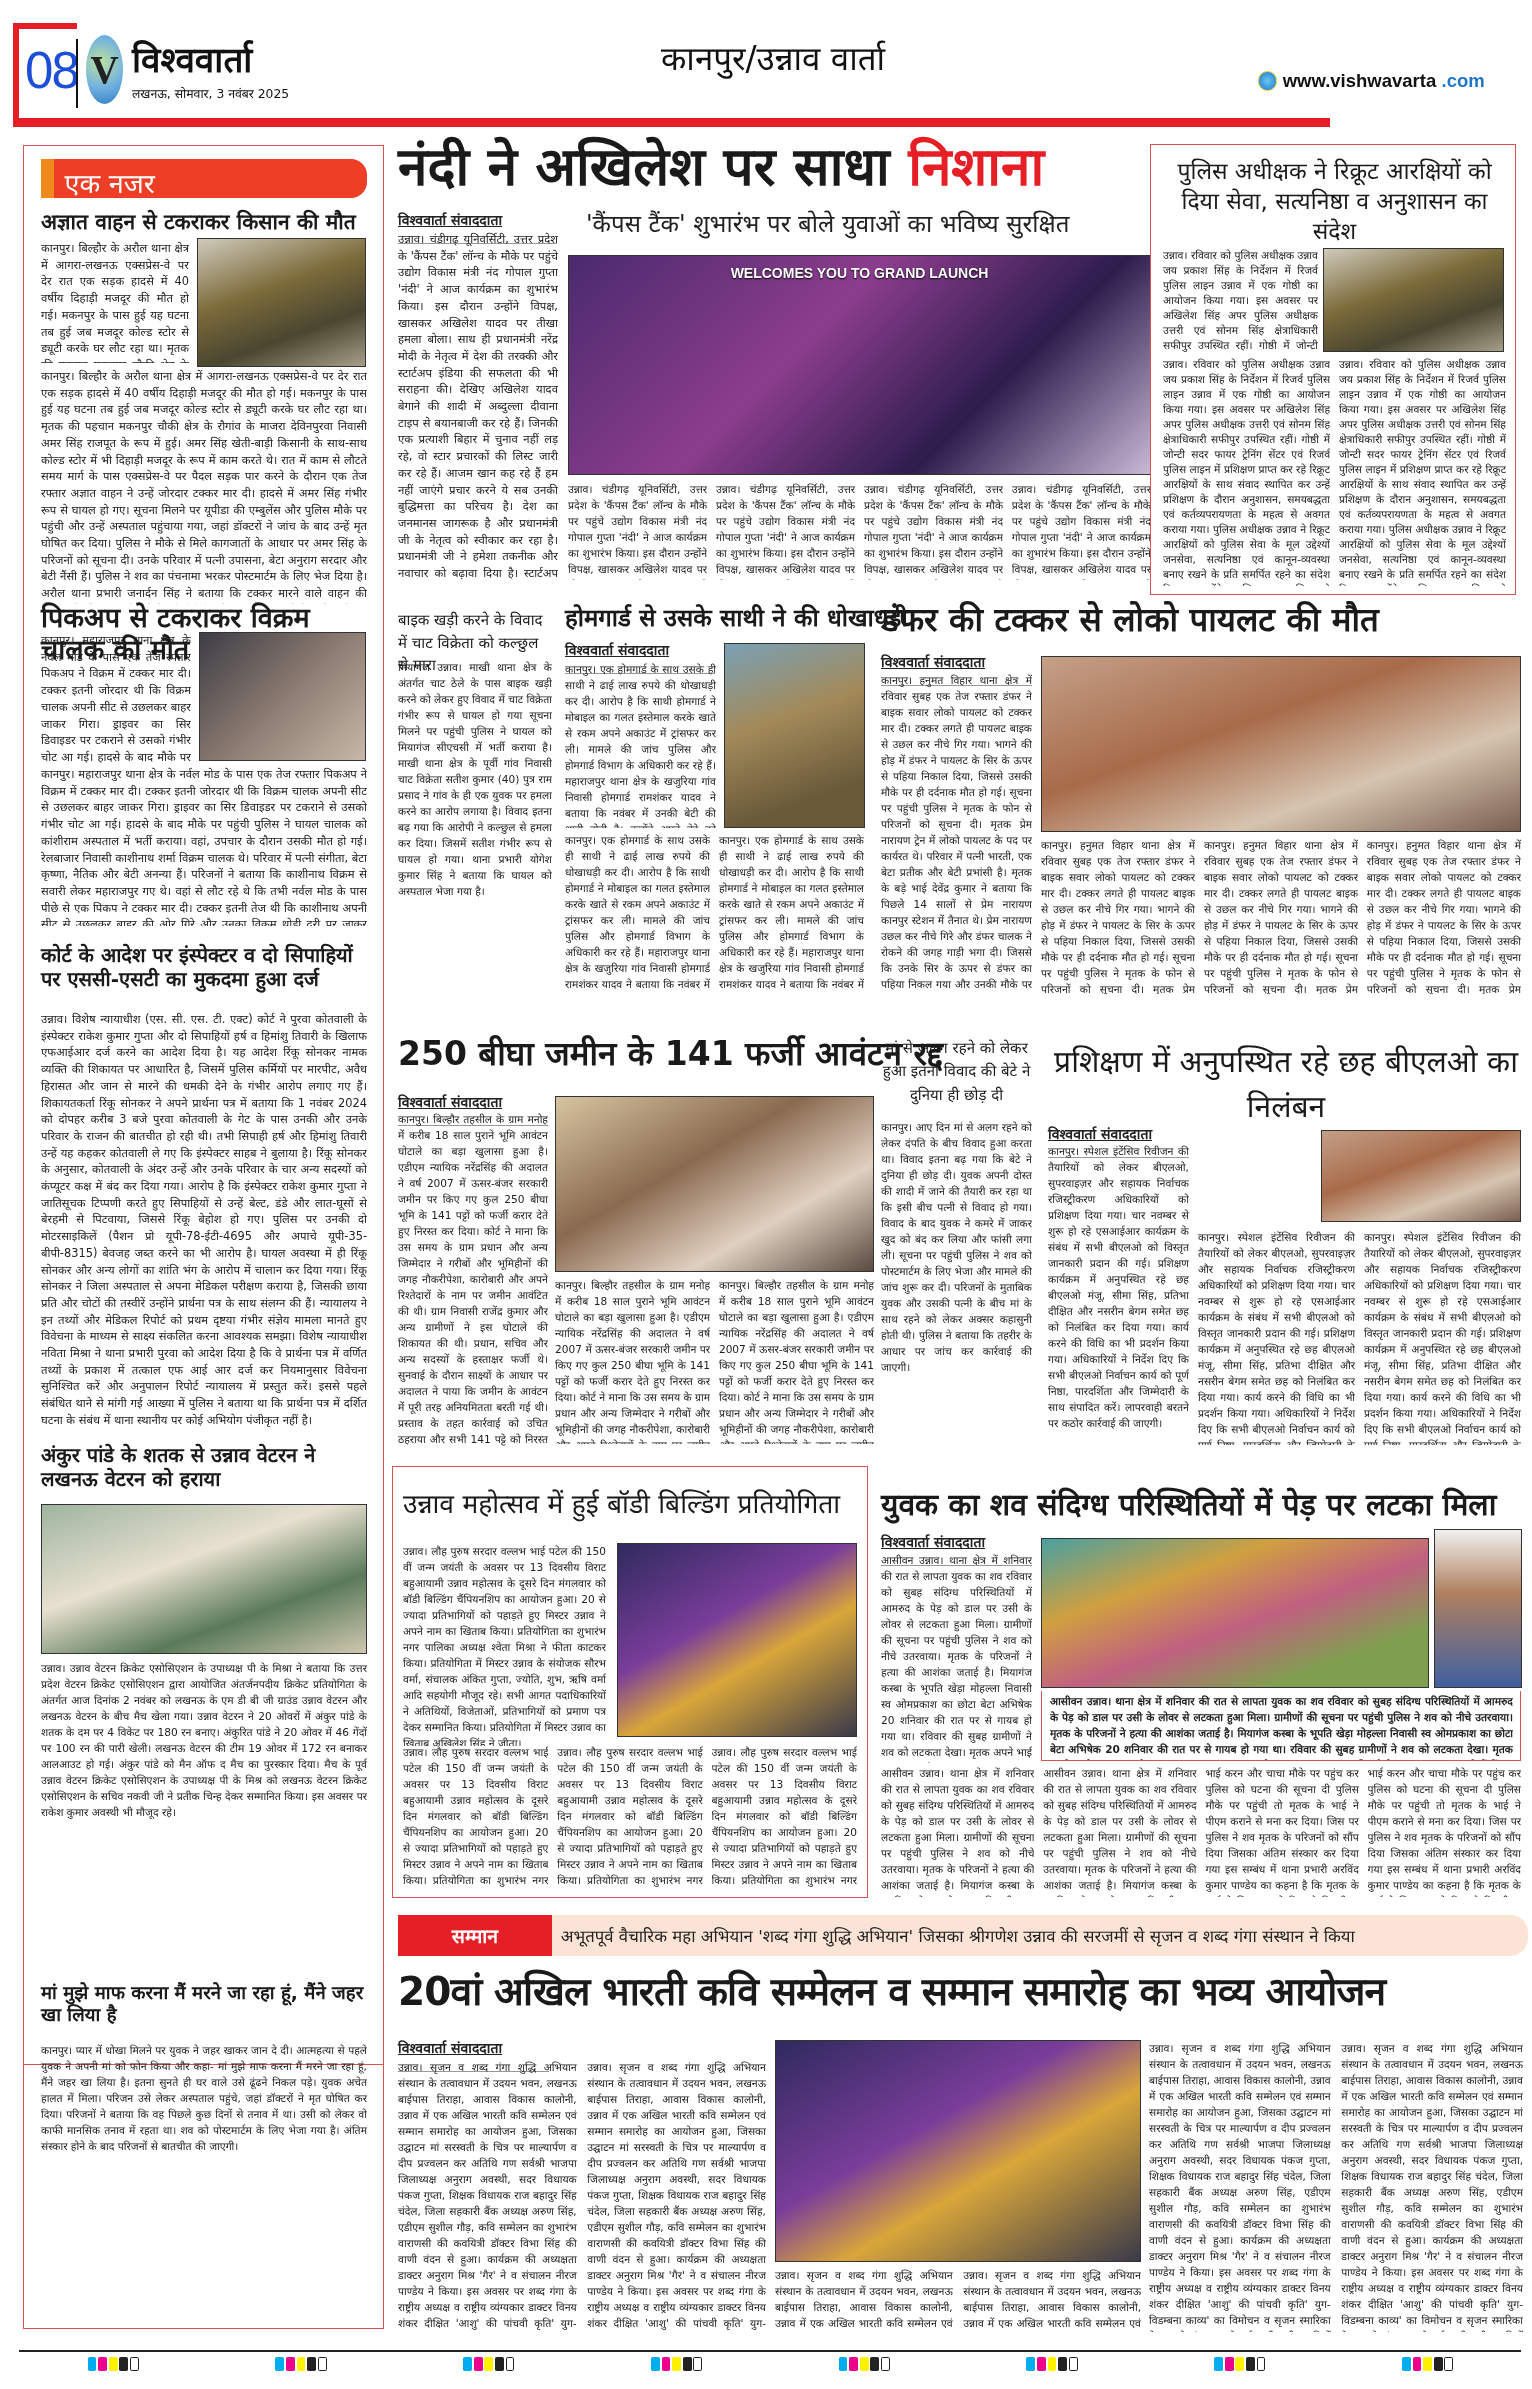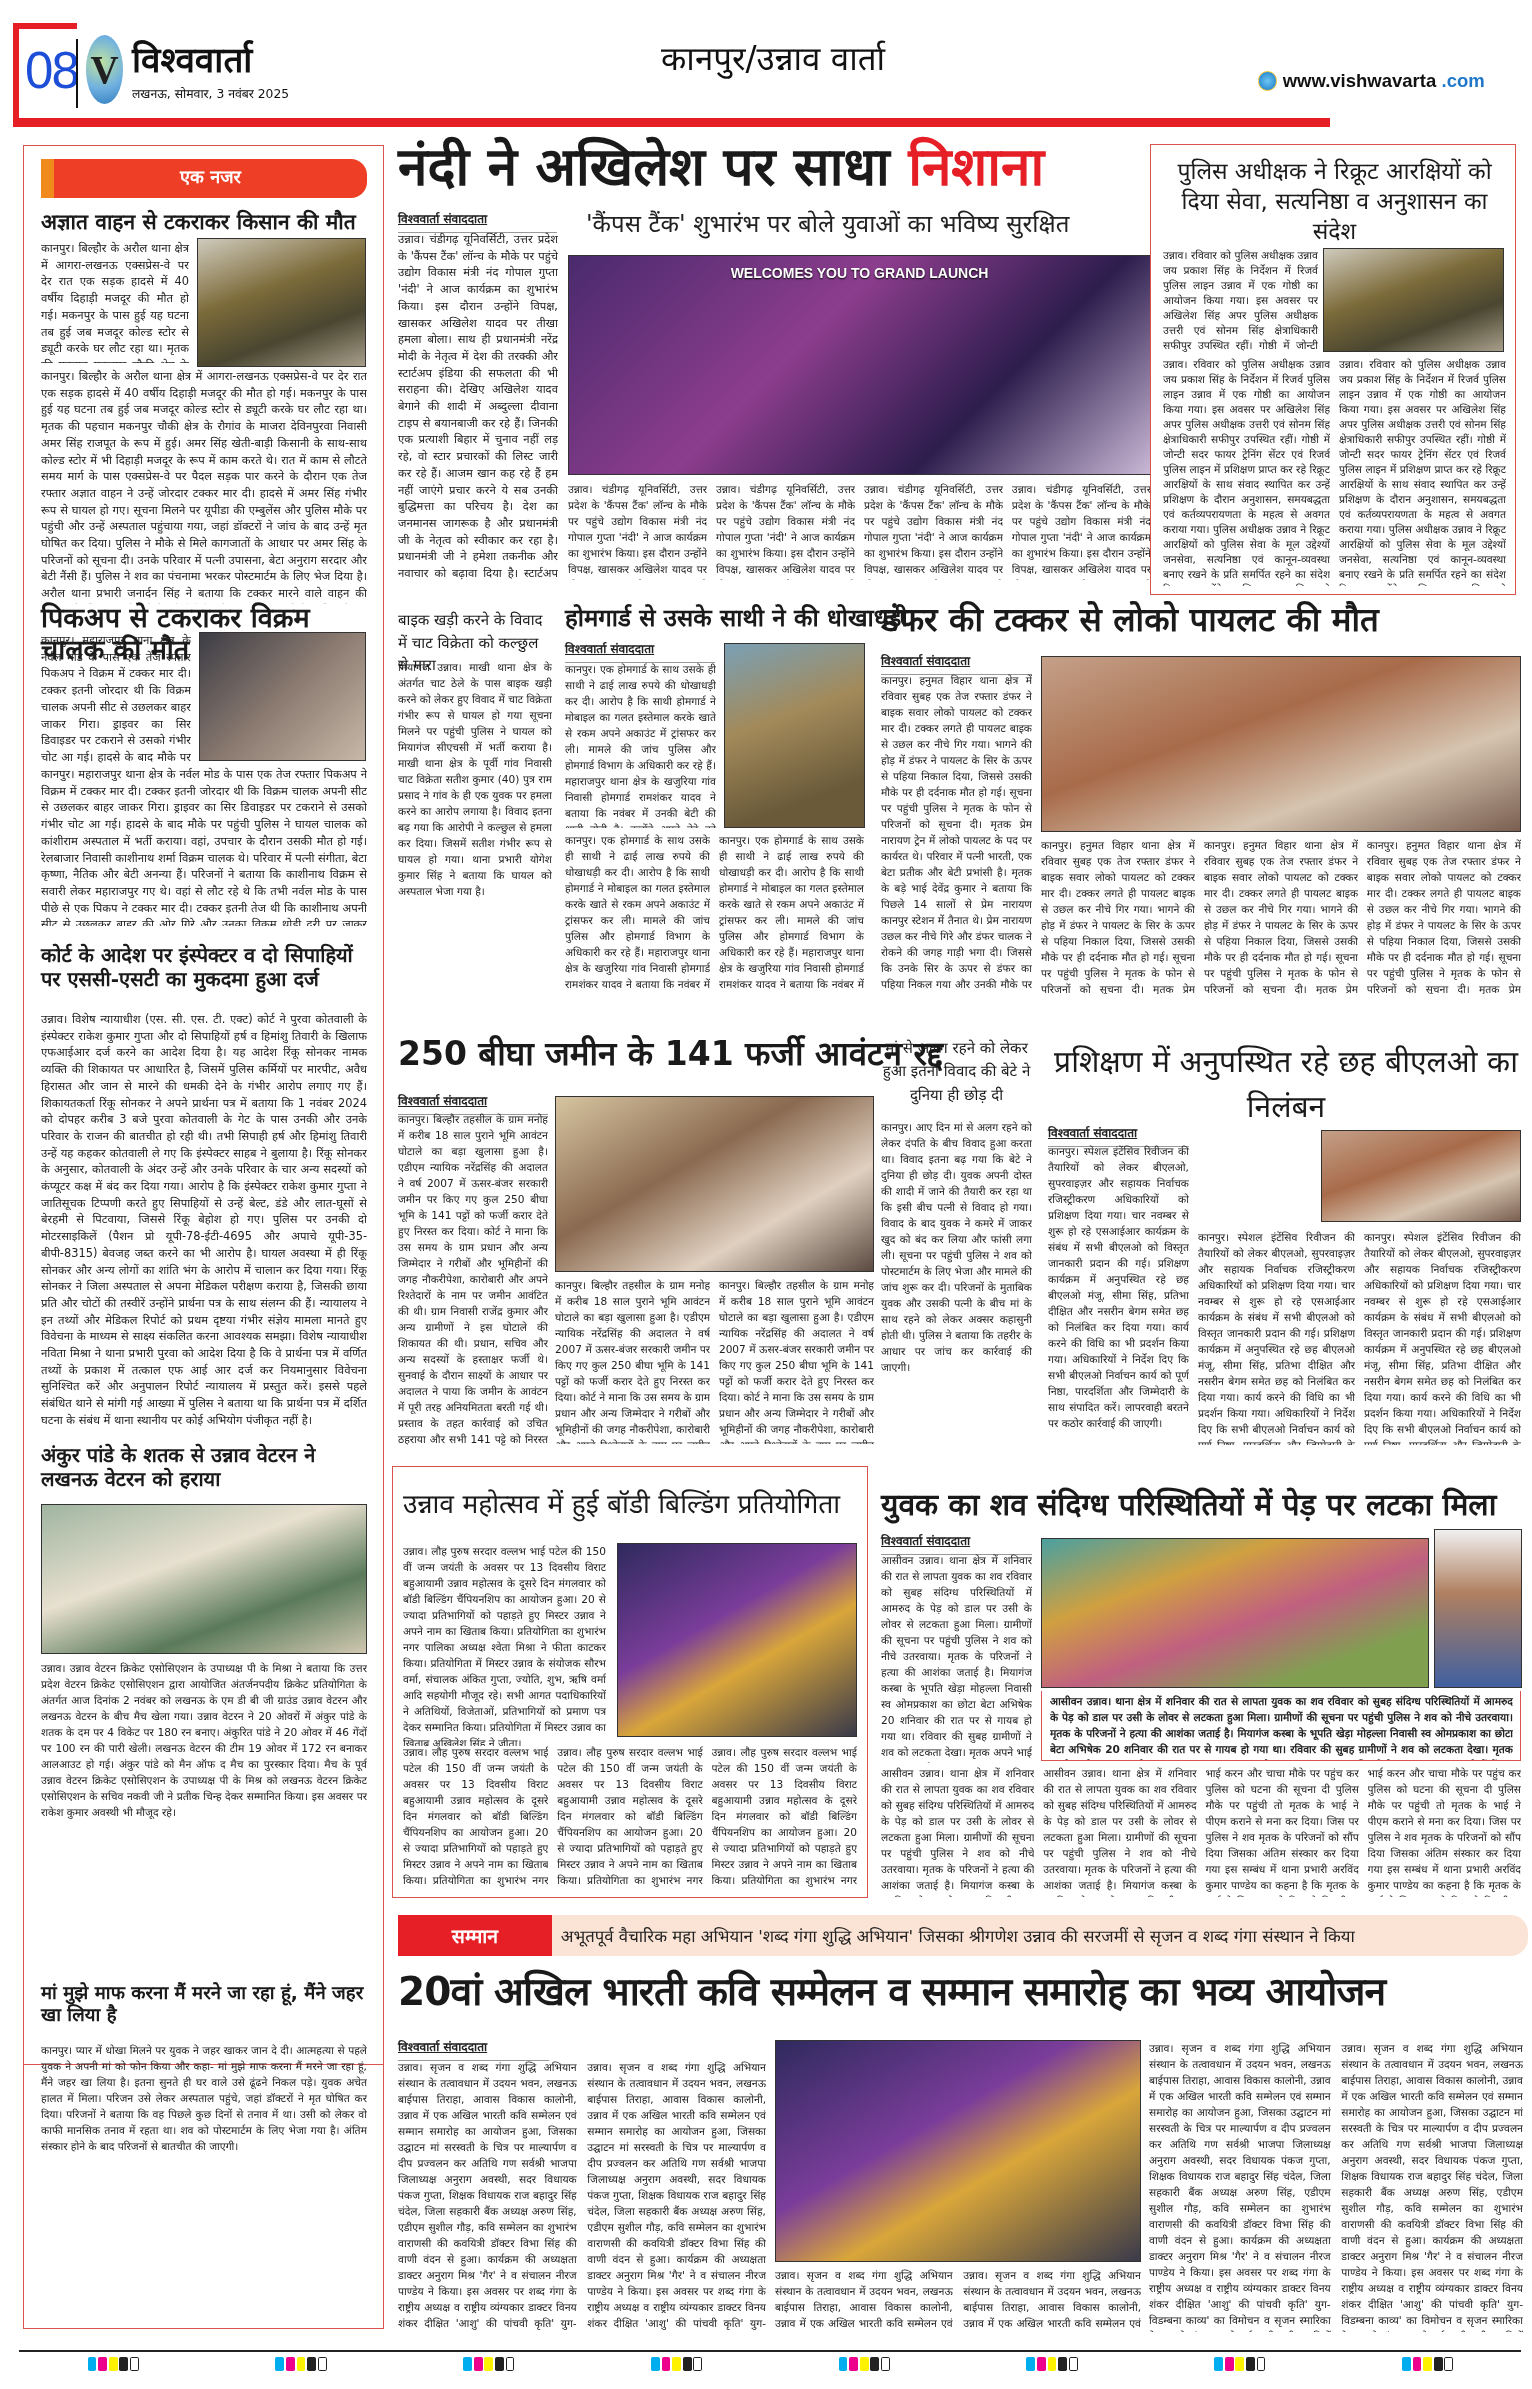--- a/index.html
+++ b/index.html
@@ -12,24 +12,24 @@
   .logo { left: 86px; top: 35px; width: 37px; height: 69px; border-radius: 50%; background: radial-gradient(circle at 40% 40%, #bfe3a0 0%, #6fb0e0 55%, #2f7cc0 100%); display: flex; align-items: center; justify-content: center; font-family: "Liberation Serif", serif; font-size: 39px; font-weight: 700; color: #222; }
   .brand { left: 132px; top: 35px; font-size: 35px; font-weight: 700; color: #111; }
   .dateline { left: 132px; top: 85px; font-size: 12.3px; color: #111; }
   .section-title { left: 661px; top: 35px; font-size: 33px; color: #111; }
   .website { left: 1258px; top: 70px; font-family: "Liberation Sans", sans-serif; font-size: 18.5px; font-weight: 700; color: #111; display: flex; align-items: center; gap: 5.3px; }
   .website .ie { width: 19.4px; height: 19.4px; border-radius: 50%; background: radial-gradient(circle, #6ec6f2 0%, #1778c8 100%); border: 1.8px solid #f2c230; }
   .website .dot-com { color: #1e77c8; }
 
   
   .redbox { border: 1.8px solid #d9534f; }
-  .tag-bar { background: #ee3f26; border-left: 13.2px solid #f08a1d; border-radius: 0 16px 16px 0; color: #fff; font-weight: 700; font-size: 18px; padding: 5.3px 10.6px; text-align: center; }
+  .tag-bar { background: #ee3f26; border-left: 13.2px solid #f08a1d; border-radius: 0 16px 16px 0; color: #fff; font-weight: 400; font-size: 27px; padding: 5.3px 10.6px; }
   .hed { font-weight: 700; color: #1a1a1a; line-height: 1.18; }
   .body { font-size: 12.3px; line-height: 17.6px; color: #222; text-align: justify; }
-  .byline { font-size: 12px; font-weight: 700; text-decoration: underline; color: #222; border-bottom: 1.8px solid #999; padding-bottom: 5px; }
+  .byline { font-size: 14px; font-weight: 700; text-decoration: underline; color: #222; border-bottom: 1.8px solid #999; padding-bottom: 14px; }
   .photo { background: linear-gradient(135deg, #6d7f5a, #a89c78 40%, #5d6b7a); border: 0.9px solid #333; }
   .photo.purple { background: linear-gradient(135deg, #4a2a6d, #8c3d8d 40%, #2d1d4d 70%, #c9b8d5); }
   .photo.crowd { background: linear-gradient(160deg, #c4a088, #a86b4a 40%, #d6c4b0 70%, #7a5f50); }
   .photo.police { background: linear-gradient(160deg, #cfcabc, #7c6b3a 40%, #4a4630 70%, #a79e8a); }
   .photo.event { background: linear-gradient(150deg, #2f2a5e, #7a3d9a 40%, #d9a63a 60%, #3a3a4a); }
   .photo-label { font-family: "Liberation Sans", sans-serif; color: #fff; font-size: 14px; font-weight: 700; padding: 7px; text-shadow: 0 0.9px 1.8px #000; }
   .samman-bar { left: 398px; top: 1915px; width: 1130px; height: 41px; background: #fbe4d5; border-radius: 0 17.6px 17.6px 0; display: flex; align-items: center; }
   .samman-tag { width: 154px; height: 41px; background: #e51f25; color: #fff; font-weight: 700; font-size: 19.4px; display: flex; align-items: center; justify-content: center; }
   .samman-text { font-size: 16.7px; padding-left: 8.8px; color: #222; white-space: nowrap; }
   .reg-strip { left: 19.4px; top: 2350px; width: 1502px; height: 25px; display: flex; justify-content: space-around; align-items: center; border-top: 2.6px solid #222; }

